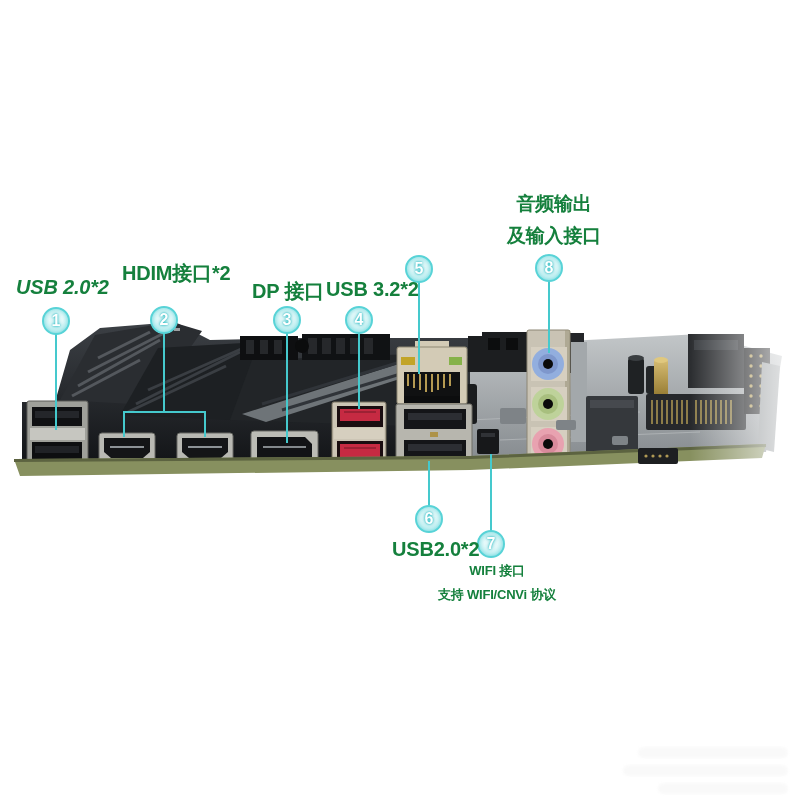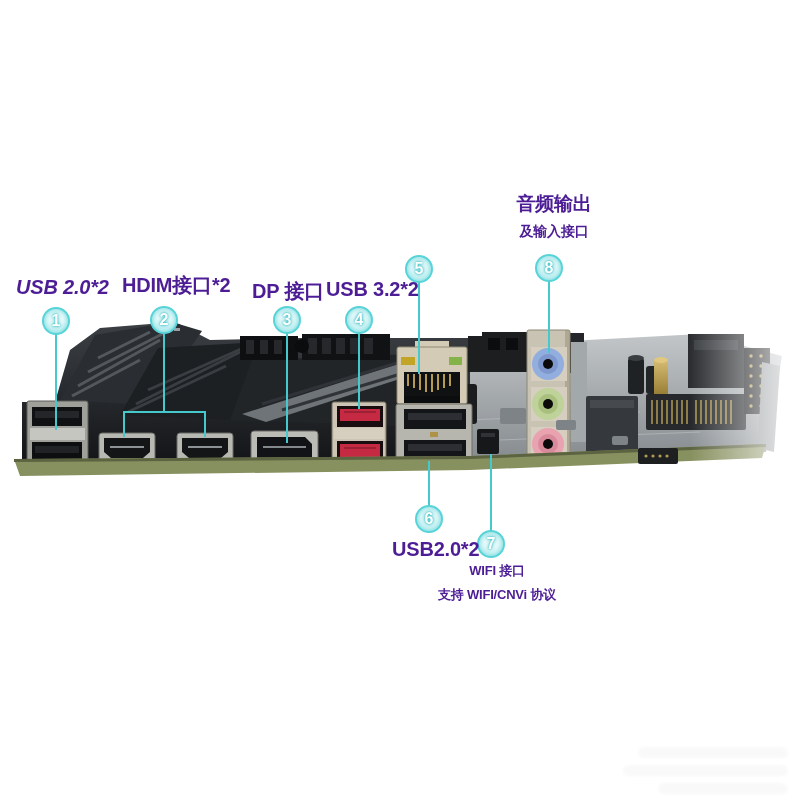--- a/index.html
+++ b/index.html
@@ -1,18 +1,18 @@
 <!DOCTYPE html>
 <html><head>
 <meta charset="utf-8">
 <style>
   html,body{margin:0;padding:0;background:#fff;}
   .stage{position:relative;width:800px;height:800px;background:#ffffff;overflow:hidden;
          font-family:"Liberation Sans","DejaVu Sans",sans-serif;}
-  .lbl{position:absolute;color:#4c1d95;font-weight:bold;font-size:20px;white-space:nowrap;
+  .lbl{position:absolute;color:#15803d;font-weight:bold;font-size:20px;white-space:nowrap;
        letter-spacing:-0.2px;}
   .lbl-center{text-align:center;}
   .lbl-small{font-size:13px;}
   .callout{position:absolute;width:28px;height:28px;border-radius:50%;
        background:radial-gradient(circle at 50% 42%,#ffffff 0%,#e6f9fa 38%,#bff0f2 72%,#8ce2e6 100%);
        border:2px solid #58d3d7;box-sizing:border-box;
        box-shadow:inset 0 0 5px rgba(60,200,205,.55);
        color:#ffffff;font-size:16px;font-weight:bold;line-height:24px;text-align:center;
        text-shadow:0 0 4px #17b6be,0 0 2px #17b6be;}
   .cline{position:absolute;background:#45c9cd;width:2px;}
@@ -274,27 +274,27 @@
   <div class="callout" style="left:42px;top:307px;">1</div>
   <div class="callout" style="left:150px;top:306px;">2</div>
   <div class="callout" style="left:273px;top:306px;">3</div>
   <div class="callout" style="left:345px;top:306px;">4</div>
   <div class="callout" style="left:405px;top:255px;">5</div>
   <div class="callout" style="left:415px;top:505px;">6</div>
   <div class="callout" style="left:477px;top:530px;">7</div>
   <div class="callout" style="left:535px;top:254px;">8</div>
 
   <div class="lbl" style="left:16px;top:276px;font-style:italic;">USB 2.0*2</div>
-  <div class="lbl" style="left:122px;top:272px;">HDIM接口*2</div>
+  <div class="lbl" style="left:122px;top:260px;">HDIM接口*2</div>
   <div class="lbl" style="left:252px;top:278px;">DP 接口</div>
   <div class="lbl" style="left:326px;top:278px;">USB 3.2*2</div>
 
   <div style="position:absolute;left:494px;top:191px;width:120px;">
     <div class="lbl lbl-center" style="position:static;font-size:19px;">音频输出</div>
-    <div class="lbl lbl-center" style="position:static;font-size:14px;margin-top:6px;">及输入接口</div>
+    <div class="lbl lbl-center" style="position:static;font-size:19px;margin-top:6px;">及输入接口</div>
   </div>
 
   <div class="lbl" style="left:392px;top:538px;">USB2.0*2</div>
 
   <div style="position:absolute;left:407px;top:562px;width:180px;">
     <div class="lbl lbl-small lbl-center" style="position:static;">WIFI 接口</div>
     <div class="lbl lbl-small lbl-center" style="position:static;margin-top:6px;">支持 WIFI/CNVi 协议</div>
   </div>
 
   <div class="watermark">

